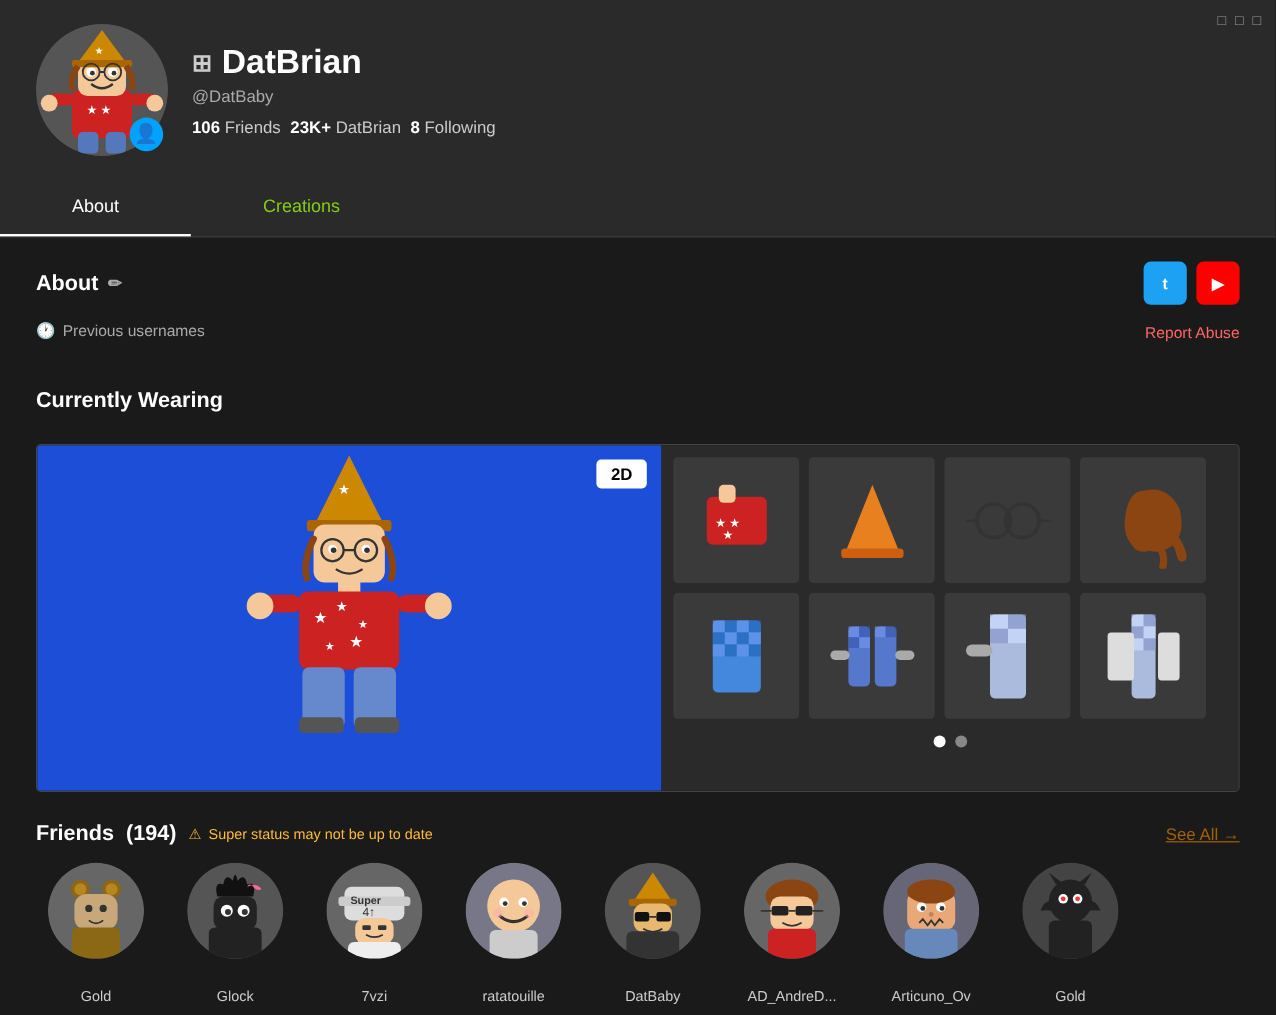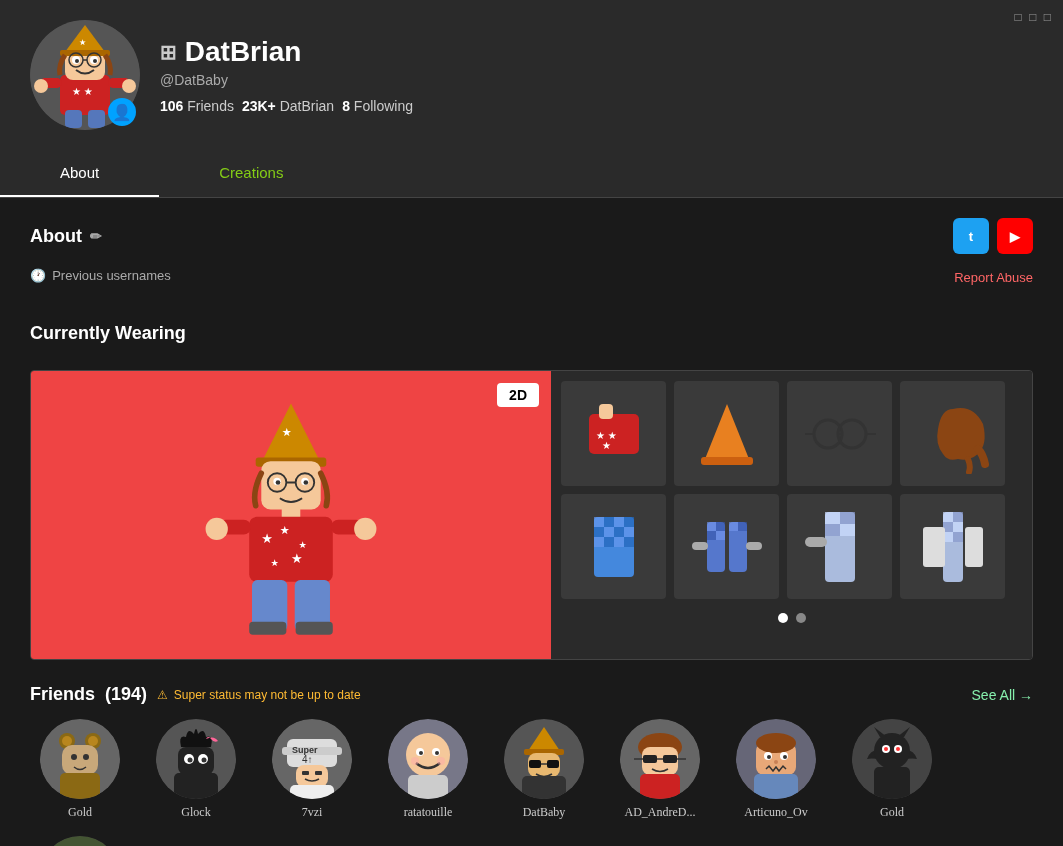--- a/index.html
+++ b/index.html
@@ -177,24 +177,24 @@
     .wearing-container {
       display: flex;
       gap: 0;
       border: 1px solid #444;
       border-radius: 4px;
       overflow: hidden;
       height: 290px;
     }
     .wearing-preview {
       width: 520px;
-      background: #ef4444;
+      background: #1d4ed8;
       position: relative;
       display: flex;
-      align-items: center;
+      align-items: flex-start;
       justify-content: center;
       flex-shrink: 0;
     }
     .wearing-preview .avatar-3d {
       width: 200px;
       height: 240px;
       display: flex;
       align-items: center;
       justify-content: center;
     }
@@ -269,55 +269,55 @@
     .warning-badge {
       display: flex;
       align-items: center;
       gap: 6px;
       background: transparent;
       font-size: 12px;
       color: #ffbb33;
       font-weight: 400;
     }
     .see-all-link {
-      color: #86efac;
+      color: #a16207;
       font-size: 14px;
       cursor: pointer;
       display: flex;
       align-items: center;
       gap: 4px;
+      text-decoration: underline;
     }
     .friends-grid {
       display: flex;
       gap: 16px;
       flex-wrap: wrap;
     }
     .friend-item {
       display: flex;
       flex-direction: column;
       align-items: center;
-      gap: 6px;
+      gap: 24px;
       cursor: pointer;
       width: 100px;
     }
     .friend-avatar {
       width: 80px;
       height: 80px;
       border-radius: 50%;
       background: #3a3a3a;
       overflow: hidden;
       display: flex;
       align-items: center;
       justify-content: center;
     }
     .friend-name {
       font-size: 12px;
       color: #ccc;
       text-align: left;
-      font-family: Liberation Serif, serif;
     }
   </style>
 </head>
 <body>
 
 <div class="profile-header">
   <div class="avatar-wrap">
     <div class="avatar-img">
 
       <svg viewBox="0 0 110 110" width="110" height="110">

